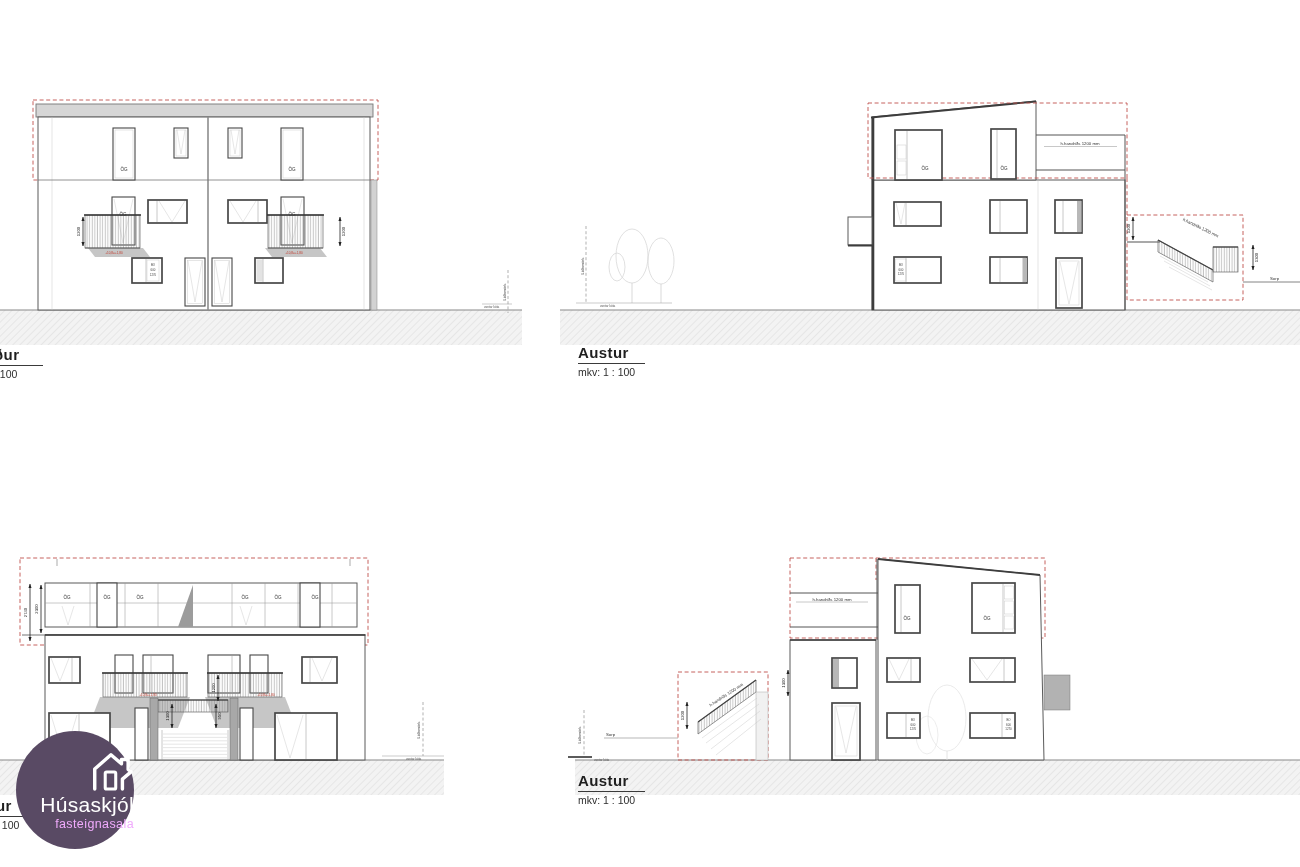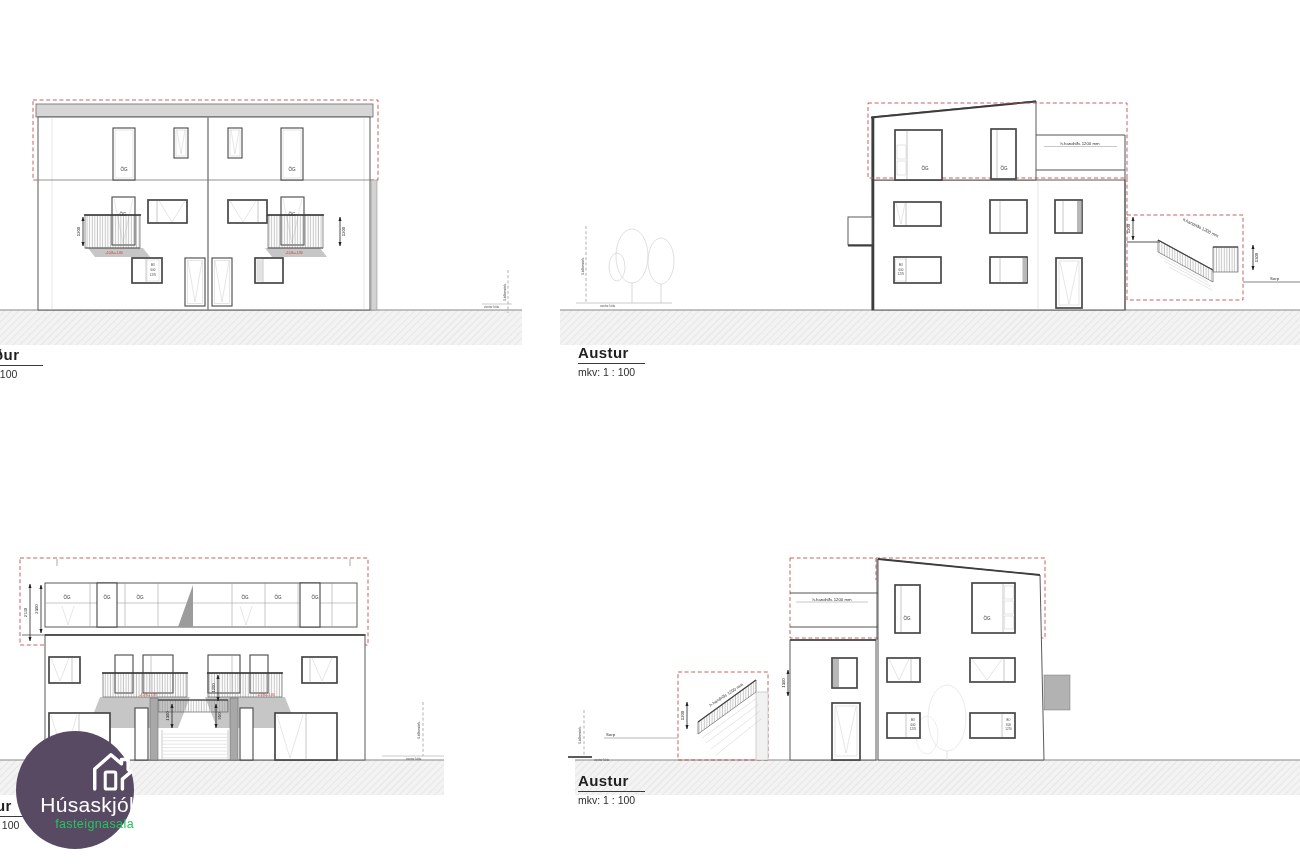--- a/index.html
+++ b/index.html
@@ -27,21 +27,21 @@
   
   .tblock{position:absolute;z-index:2}
   .tblock .t{font-size:15px;font-weight:bold;color:#1f1f1f;letter-spacing:.4px;
     border-bottom:1.6px solid #3a3a3a;display:inline-block;padding:0 16px 2px 0}
   .tblock .s{font-size:10.5px;color:#2e2e2e;margin-top:2px}
   
   .logo{position:absolute;left:16px;top:731px;width:118px;height:118px;border-radius:50%;
     background:#594a64;color:#fff;display:flex;flex-direction:column;align-items:flex-end;
     justify-content:center;z-index:6;text-align:center}
   .logo .lt{font-size:21px;line-height:1;margin-top:3px;letter-spacing:.3px}
-  .logo .ls{font-size:12.5px;color:#22c55e;margin-top:2px;letter-spacing:.4px}
+  .logo .ls{font-size:12.5px;color:#f0abfc;margin-top:2px;letter-spacing:.4px}
 </style>
 </head>
 <body>
 
 <svg class="elev" style="left:0;top:60px" width="560" height="300" viewBox="0 0 560 300">
   <defs>
     <pattern id="hatA" width="5" height="5" patternUnits="userSpaceOnUse" patternTransform="rotate(45)">
       <rect width="5" height="5" fill="#f3f3f3"></rect>
         <line x1="0" y1="0" x2="0" y2="5" stroke="#dcdcdc" stroke-width="1.1"></line>
     </pattern>

